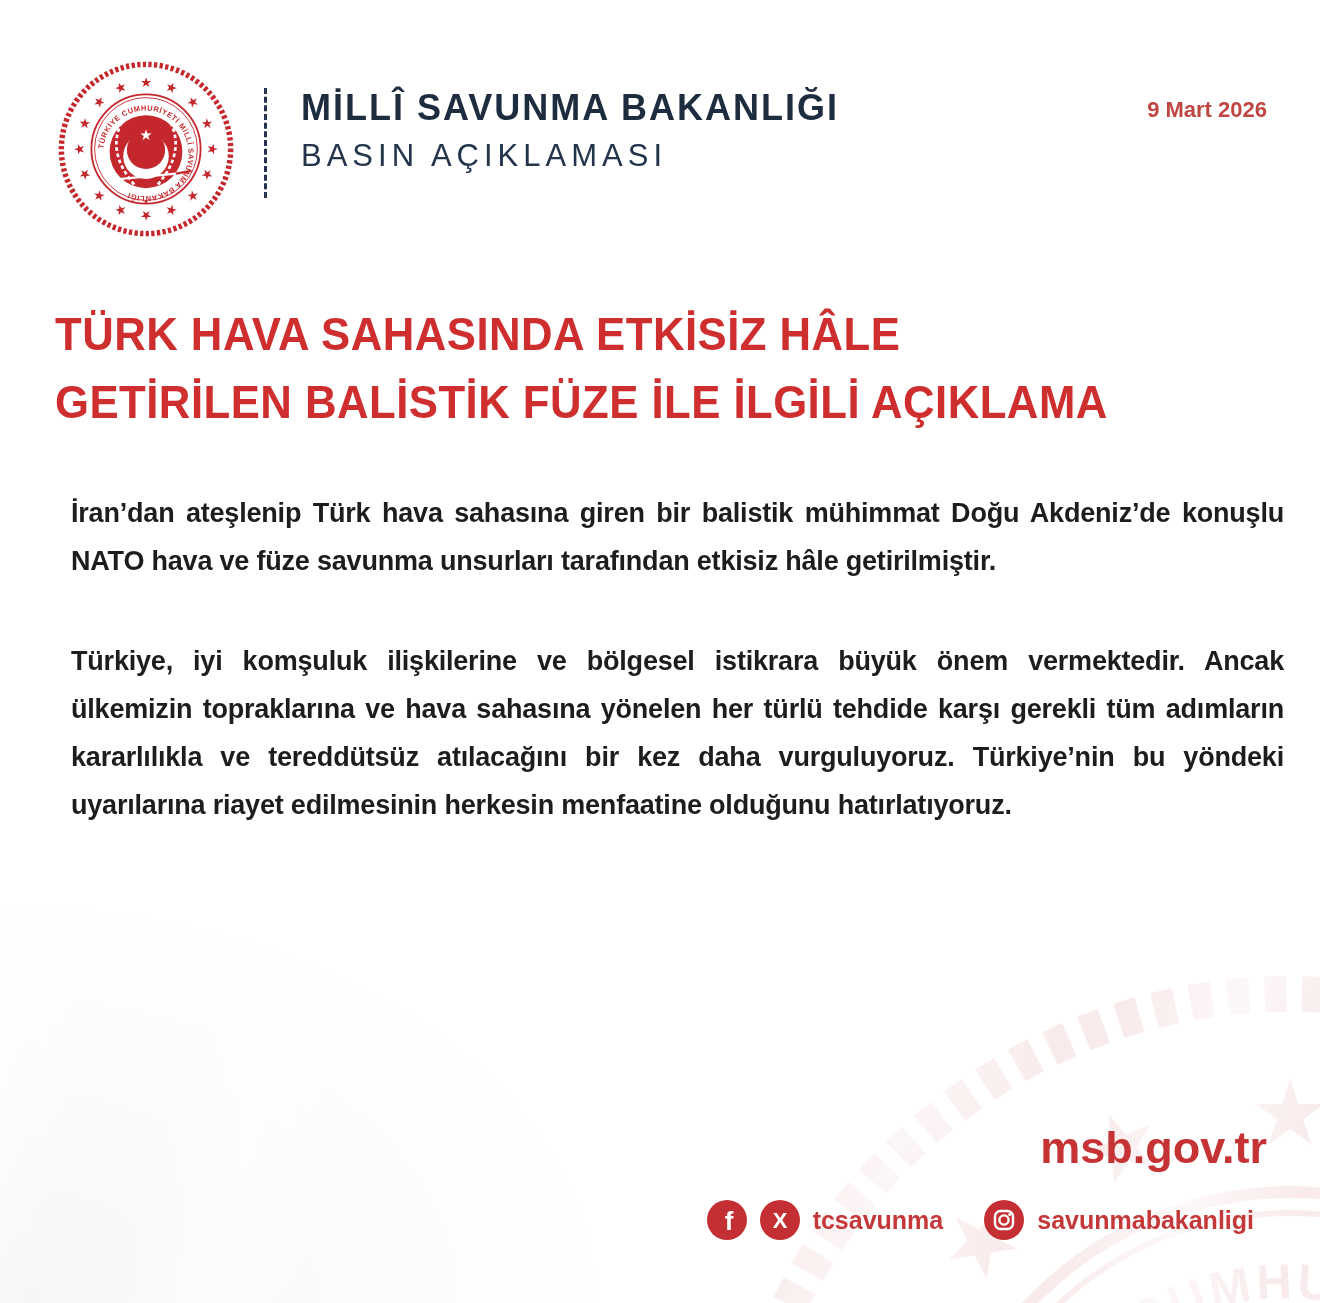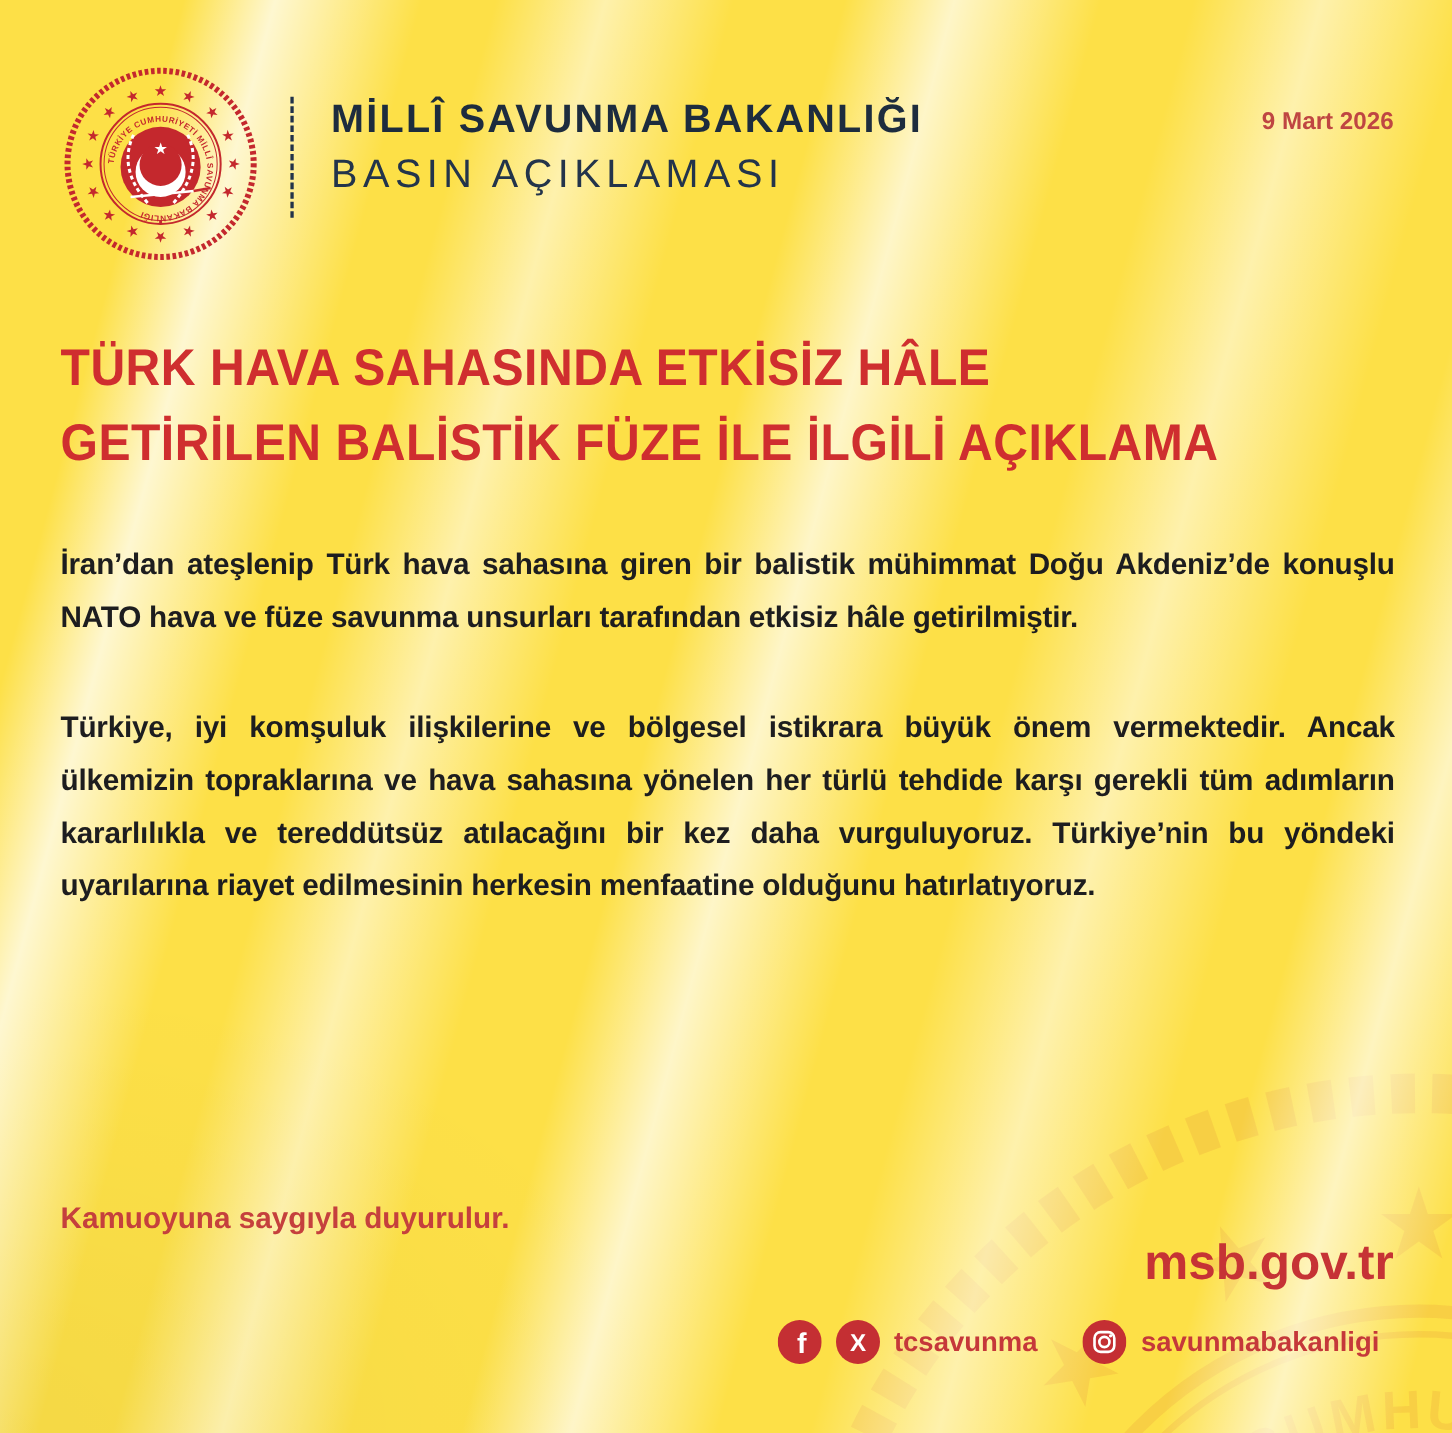--- a/index.html
+++ b/index.html
@@ -1,47 +1,47 @@
 <!DOCTYPE html>
 <html><head>
 <meta charset="utf-8">
 <style>
   html,body{margin:0;padding:0;background:#dcdcdc;}
   .page{
     position:relative;width:1320px;height:1303px;overflow:hidden;
-    background:#fde047;
+    background:#ffffff;
     font-family:"Liberation Sans",sans-serif;
   }
   
   .watermark{position:absolute;left:690px;top:952px;width:1200px;height:1200px;opacity:.085;}
   
   .beams{position:absolute;inset:0;pointer-events:none;background:
     linear-gradient(105deg, rgba(255,255,255,0) 10%, rgba(255,255,255,.75) 15%, rgba(255,255,255,0) 23%),
     linear-gradient(105deg, rgba(255,255,255,0) 27%, rgba(255,255,255,.55) 33%, rgba(255,255,255,0) 40%),
     linear-gradient(105deg, rgba(255,255,255,0) 46%, rgba(255,255,255,.7) 52%, rgba(255,255,255,0) 60%),
     linear-gradient(105deg, rgba(255,255,255,0) 65%, rgba(255,255,255,.55) 72%, rgba(255,255,255,0) 80%),
     linear-gradient(105deg, rgba(255,255,255,0) 84%, rgba(255,255,255,.65) 90%, rgba(255,255,255,0) 97%),
     radial-gradient(900px 600px at 0% 100%, rgba(0,0,0,.035), rgba(0,0,0,0) 70%);
   }
   .defs{position:absolute;width:0;height:0;}
 
   .header{position:absolute;top:58px;left:55px;display:flex;align-items:flex-start;}
   .logo{width:182px;height:182px;flex:0 0 auto;}
   .divider{margin-left:27px;margin-top:30px;height:110px;border-left:3px dashed #22334a;}
   .titles{margin-left:34px;padding-top:32px;color:#1d2c3e;}
   .ministry{font-size:36px;font-weight:700;letter-spacing:2px;line-height:1;}
-  .subtitle{margin-top:14px;font-size:36px;font-weight:400;letter-spacing:5px;line-height:1;color:#23344b;}
+  .subtitle{margin-top:14px;font-size:31px;font-weight:400;letter-spacing:5px;line-height:1;color:#23344b;}
   .date{position:absolute;top:97px;right:53px;font-size:22px;font-weight:600;color:#bf4642;}
 
   .headline{
     position:absolute;top:300px;left:55px;right:40px;margin:0;
     font-size:47px;line-height:68px;font-weight:800;letter-spacing:.5px;
     color:#cf2e2f;transform:scaleX(.93);transform-origin:left top;white-space:nowrap;
   }
-  .body-text{position:absolute;top:489px;left:55px;width:1213px;}
+  .body-text{position:absolute;top:489px;left:71px;width:1213px;}
   .body-text p{
     margin:0 0 52px 0;font-size:27px;line-height:48px;font-weight:700;
     color:#1d1d1f;text-align:justify;letter-spacing:-0.2px;
   }
   .closing{position:absolute;top:1092px;left:55px;font-size:27px;font-weight:700;color:#c5403d;}
 
   .website{position:absolute;top:1125px;right:53px;font-size:45px;color:#c63335;line-height:1;}
   .website .w-bold{font-weight:800;}
   .website .w-rest{font-weight:700;}
   .social{position:absolute;top:1200px;right:53px;display:flex;align-items:center;gap:13px;}
@@ -116,21 +116,20 @@
   <h1 class="headline">
     <span>TÜRK HAVA SAHASINDA ETKİSİZ HÂLE</span><br>
     <span>GETİRİLEN BALİSTİK FÜZE İLE İLGİLİ AÇIKLAMA</span>
   </h1>
 
   <main class="body-text">
     <p>İran’dan ateşlenip Türk hava sahasına giren bir balistik mühimmat Doğu Akdeniz’de konuşlu NATO hava ve füze savunma unsurları tarafından etkisiz hâle getirilmiştir.</p>
     <p>Türkiye, iyi komşuluk ilişkilerine ve bölgesel istikrara büyük önem vermektedir. Ancak ülkemizin topraklarına ve hava sahasına yönelen her türlü tehdide karşı gerekli tüm adımların kararlılıkla ve tereddütsüz atılacağını bir kez daha vurguluyoruz. Türkiye’nin bu yöndeki uyarılarına riayet edilmesinin herkesin menfaatine olduğunu hatırlatıyoruz.</p>
   </main>
 
-  <div class="closing">Kamuoyuna saygıyla duyurulur.</div>
 
   <div class="website"><span class="w-bold">msb</span><span class="w-rest">.gov.tr</span></div>
 
   <div class="social">
     <span class="sicon">
       <svg viewBox="0 0 40 40">
           <circle cx="20" cy="20" r="20" fill="#c42f33"></circle>
           <text x="22" y="30" text-anchor="middle" font-size="26" font-weight="bold" fill="#ffffff" font-family="'Liberation Sans',sans-serif">f</text>
         </svg>
     </span>

